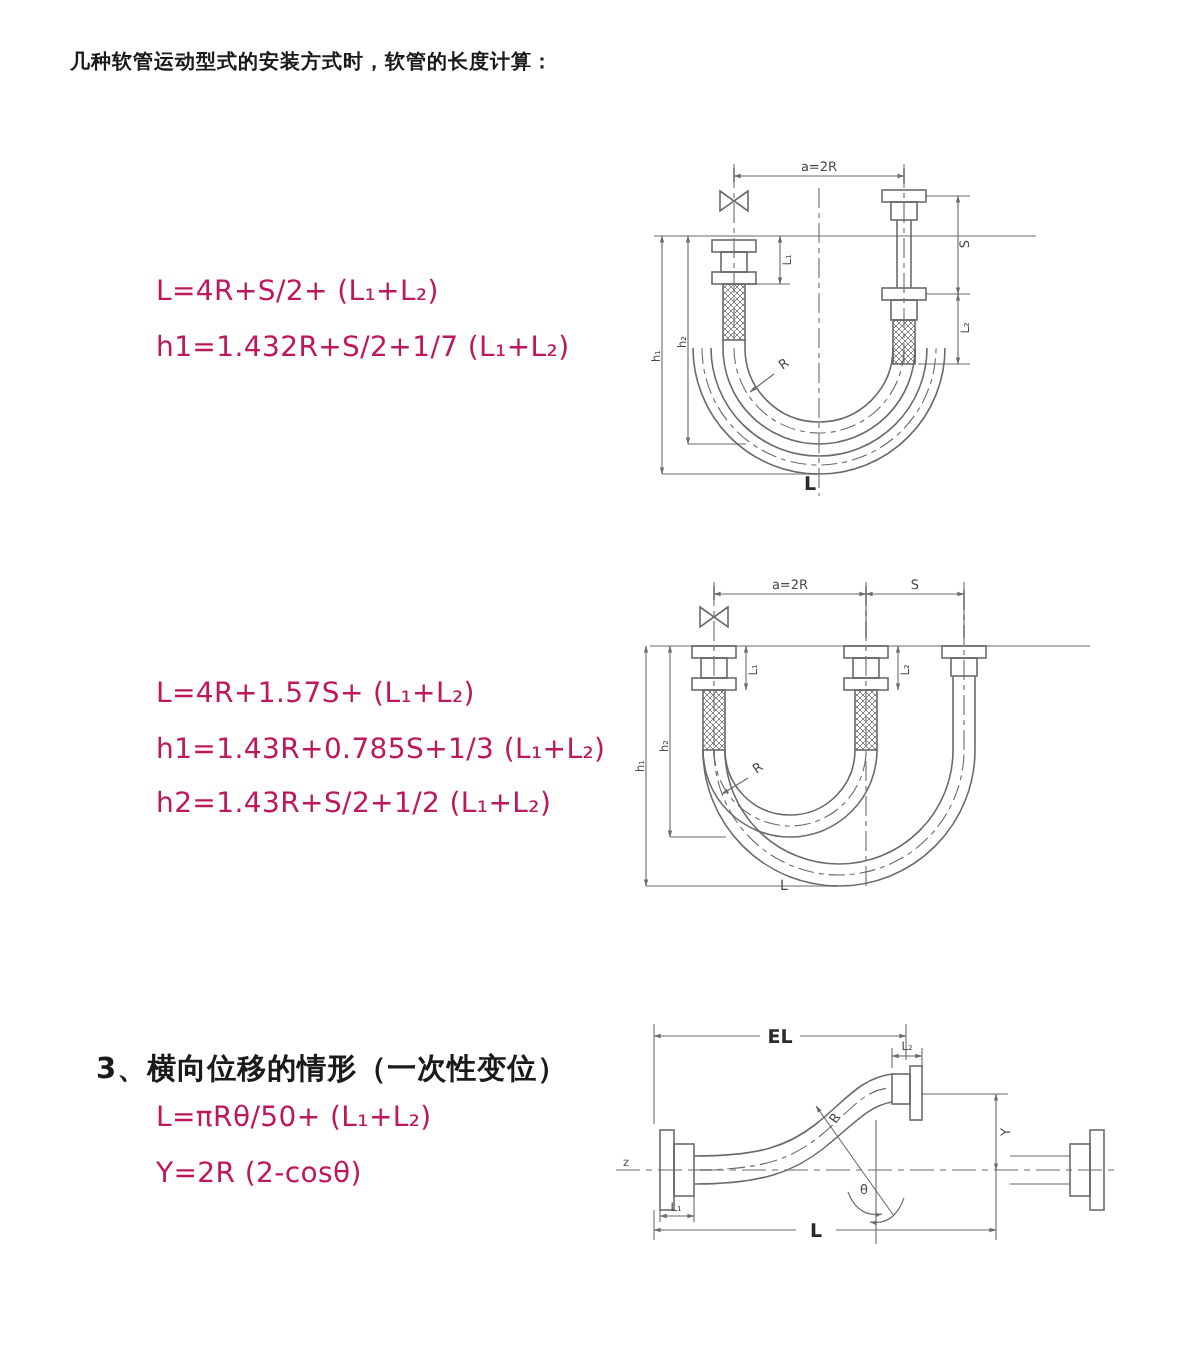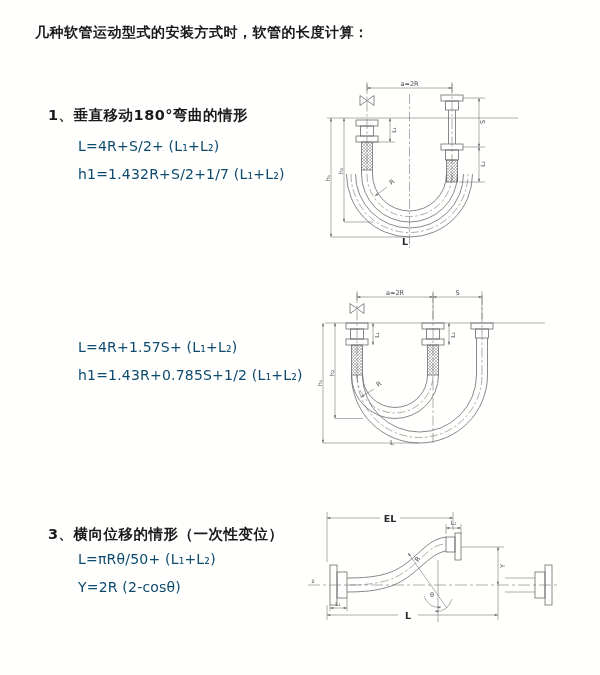--- a/index.html
+++ b/index.html
@@ -1,43 +1,42 @@
 <!DOCTYPE html>
 <html><head>
 <meta charset="utf-8">
 <style>
   html,body{margin:0;padding:0;background:#fff;}
   .page{
     position:relative;width:600px;height:675px;background:#fffffe;
     font-family:"DejaVu Sans",sans-serif;color:#1c1c1c;overflow:hidden;
   }
   .title{
-    position:absolute;left:35px;top:24px;font-size:14px;font-weight:bold;
+    position:absolute;left:35px;top:24px;font-size:10px;font-weight:bold;
     letter-spacing:0.5px;color:#1a1a1a;
   }
   .sec-heading{
     position:absolute;font-size:14.5px;font-weight:bold;letter-spacing:0.5px;color:#1a1a1a;
   }
   .formula{
-    position:absolute;font-size:14px;font-weight:500;letter-spacing:0.2px;color:#0c4a6e;
+    position:absolute;font-size:14px;font-weight:500;letter-spacing:0.2px;color:#be185d;
   }
   svg{position:absolute;overflow:visible;}
   svg text{font-family:"DejaVu Sans",sans-serif;fill:#4a4a4a;}
   .dimtxt{font-size:6.5px;}
   .dimtxt-sm{font-size:5.8px;}
   .biglbl{font-size:9.5px;fill:#2a2a2a;font-weight:bold;}
 </style>
 </head>
 <body>
 
 <div class="page">
 
   <div class="title">几种软管运动型式的安装方式时，软管的长度计算：</div>
 
-  <div class="sec-heading" style="left:48px;top:106px">1、垂直移动180°弯曲的情形</div>
   <div class="formula" style="left:78px;top:138px">L=4R+S/2+ (L₁+L₂)</div>
   <div class="formula" style="left:78px;top:166px">h1=1.432R+S/2+1/7 (L₁+L₂)</div>
 
   <svg style="left:313px;top:76px" width="240" height="182" viewBox="0 0 240 182">
     <defs>
       <marker id="ar1" markerWidth="7" markerHeight="5" refX="6.5" refY="2.5" orient="auto-start-reverse">
         <path d="M0.5,0.5 L6.5,2.5 L0.5,4.5 Z" fill="#6b6b6b"></path>
       </marker>
       <pattern id="bp1" width="3" height="3" patternUnits="userSpaceOnUse">
         <path d="M0,3 L3,0 M0,0 L3,3" stroke="#787878" stroke-width="0.45"></path>
@@ -107,21 +106,22 @@
     <text class="dimtxt" x="169.5" y="48" text-anchor="middle" transform="rotate(-90 169.5 46)">S</text>
     <text class="dimtxt-sm" x="169.5" y="90" text-anchor="middle" transform="rotate(-90 169.5 88)">L₂</text>
     <text class="dimtxt-sm" x="80.5" y="56" text-anchor="middle" transform="rotate(-90 80.5 54)">L₁</text>
     <text class="dimtxt-sm" x="15" y="104" text-anchor="middle" transform="rotate(-90 15 102)">h₁</text>
     <text class="dimtxt-sm" x="28" y="97" text-anchor="middle" transform="rotate(-90 28 95)">h₂</text>
     <text class="dimtxt" x="79" y="108" text-anchor="middle" transform="rotate(-35 79 106)">R</text>
     <text class="biglbl" x="92" y="169" text-anchor="middle">L</text>
   </svg>
 
   <div class="formula" style="left:78px;top:339px">L=4R+1.57S+ (L₁+L₂)</div>
-  <div class="formula" style="left:78px;top:367px">h1=1.43R+0.785S+1/2 (L₁+L₂)</div>
+  <div class="formula" style="left:78px;top:367px">h1=1.43R+0.785S+1/3 (L₁+L₂)</div>
+  <div class="formula" style="left:78px;top:394px">h2=1.43R+S/2+1/2 (L₁+L₂)</div>
 
   <svg style="left:313px;top:283px" width="245" height="167" viewBox="0 0 245 167">
     <defs>
       <marker id="ar2" markerWidth="7" markerHeight="5" refX="6.5" refY="2.5" orient="auto-start-reverse">
         <path d="M0.5,0.5 L6.5,2.5 L0.5,4.5 Z" fill="#6b6b6b"></path>
       </marker>
       <pattern id="bp2" width="3" height="3" patternUnits="userSpaceOnUse">
         <path d="M0,3 L3,0 M0,0 L3,3" stroke="#787878" stroke-width="0.45"></path>
       </pattern>
     </defs>

